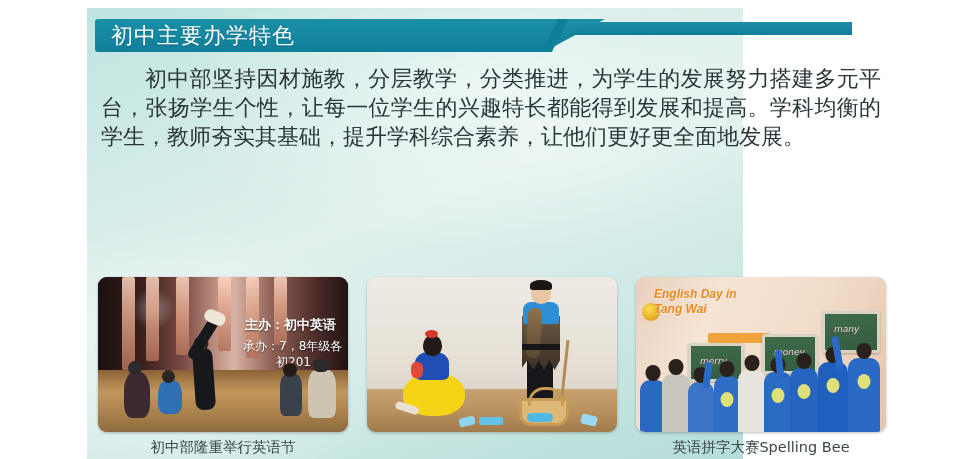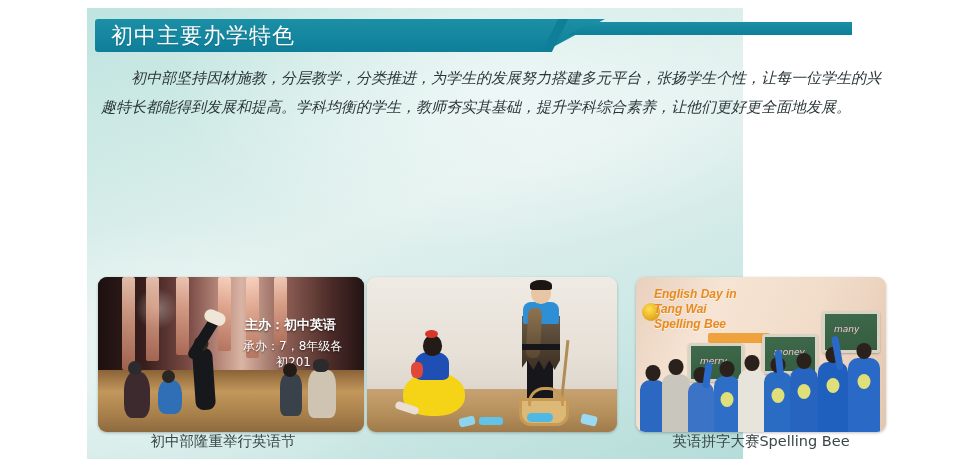--- a/index.html
+++ b/index.html
@@ -44,48 +44,47 @@
     position:absolute;left:24px;top:13px;height:30px;line-height:30px;
     color:#ffffff;font-size:22px;letter-spacing:1px;
     font-family:"DejaVu Sans","Liberation Sans",sans-serif;
     text-shadow:0 1px 1px rgba(0,0,0,.18);white-space:nowrap;
   }
 
   
   #body-copy{position:absolute;left:14px;top:56px;width:780px;}
   .para{
     margin:0 0 4px 0;
-    color:#2a3638;font-size:15px;line-height:29px;
+    color:#2a3638;font-size:22px;line-height:29px;
     text-align:justify;text-justify:inter-ideograph;
     text-indent:2em;
     font-family:"Liberation Serif","DejaVu Serif",serif;
-    font-style:italic;
   }
   .lead{
     color:#e8791c;font-weight:bold;letter-spacing:.5px;
     margin-right:8px;
   }
 
   
   #gallery{position:absolute;left:11px;top:269px;width:790px;height:182px;
     display:flex;gap:19px;}
   .card{width:250px;}
   .photo{
     position:relative;width:250px;height:155px;border-radius:9px;overflow:hidden;
     box-shadow:0 1px 3px rgba(0,0,0,.25);background:#2a2320;
   }
   .cap{
-    margin-top:0;text-align:center;color:#3a4648;font-size:14.5px;
+    margin-top:6px;text-align:center;color:#3a4648;font-size:14.5px;
     line-height:19px;font-family:"DejaVu Sans","Liberation Sans",sans-serif;
     white-space:nowrap;
   }
 
   
   #ph1{background:
-     linear-gradient(180deg,#3b2a28 0%,#4a332f 58%,#6b4a33 58.5%,#9a7248 78%,#b88d55 100%); padding-left: 16px;}
+     linear-gradient(180deg,#3b2a28 0%,#4a332f 58%,#6b4a33 58.5%,#9a7248 78%,#b88d55 100%);}
   #ph1 .screen{position:absolute;left:0;top:0;width:100%;height:60%;
      background:
        radial-gradient(circle 30px at 22% 34%, rgba(255,255,255,.35),rgba(255,255,255,0) 70%),
        linear-gradient(90deg,#1b1110 0%,#3a1f1d 18%,#7a4b45 34%,#b98a7c 46%,#d9b4a4 54%,#8e5f55 70%,#4a2a27 88%,#221413 100%);}
   #ph1 .strip{position:absolute;top:0;width:13px;height:60%;
      background:linear-gradient(180deg,#ffd9c6 0%,#e3a88e 40%,#b3705a 100%);opacity:.85;
      filter:blur(.4px);border-radius:2px;}
   #ph1 .s1{left:24px;} #ph1 .s2{left:48px;height:54%;}
   #ph1 .s3{left:78px;height:50%;} #ph1 .s4{left:120px;height:48%;}
   #ph1 .s5{left:148px;height:52%;} #ph1 .s6{left:176px;height:44%;}
@@ -279,21 +278,20 @@
         </div>
       </div>
 
       <div class="card">
         <div class="photo" id="ph3">
           <div class="wall"></div>
           <div class="logo"></div>
           <div class="banner">
             <b>English Day in</b>
             <b>Tang Wai</b>
-            <b>Spelling Bee</b>
           </div>
           <div class="subtag"></div>
           <div class="bb b1">
               <i>merry</i>
             </div>
           <div class="bb b2">
               <i>money</i>
             </div>
           <div class="bb b3">
               <i>many</i>

